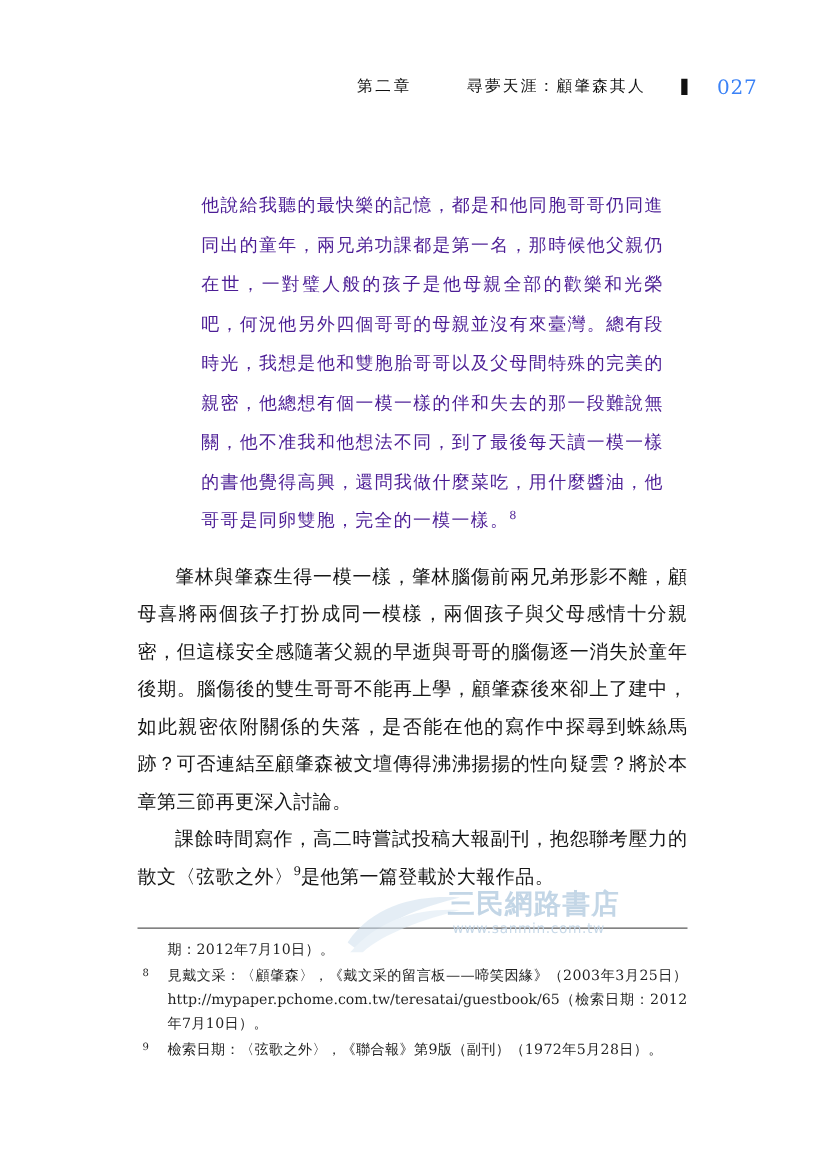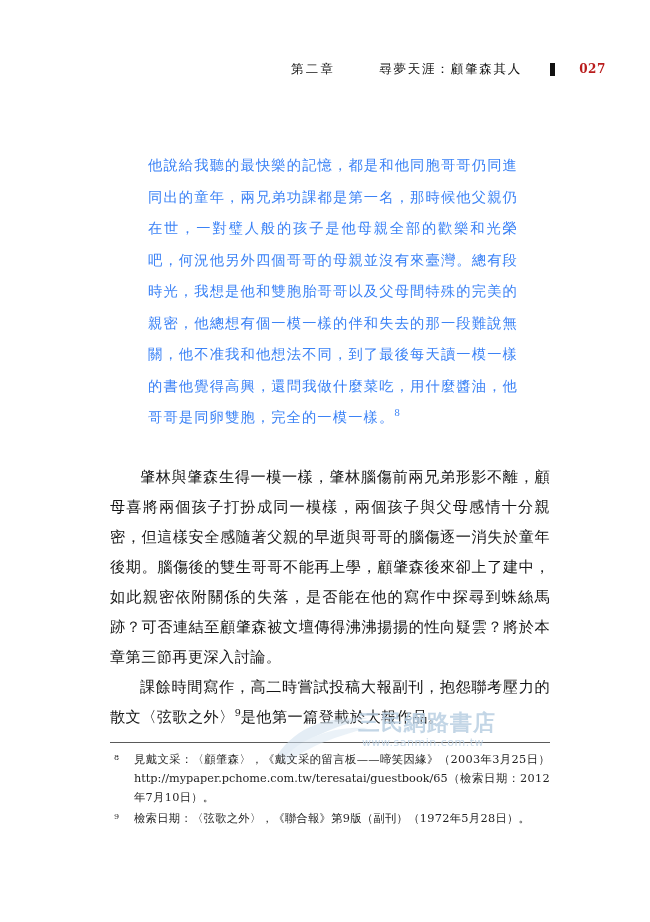--- a/index.html
+++ b/index.html
@@ -45,45 +45,44 @@
   .rh-bar {
     display: inline-block;
     width: 5px;
     height: 13px;
     background: #111111;
     margin: 0 8px 0 12px;
     vertical-align: middle;
   }
   .rh-pageno {
     font-family: "DejaVu Serif", "Liberation Serif", serif;
-    font-size: 12px;
+    font-size: 16px;
     letter-spacing: 0.6px;
-    color: #b91c1c;
-    font-weight: bold;
+    color: #3b82f6;
   }
 
   
   .content {
     position: absolute;
     left: 110px;
     top: 150px;
     width: 440px;
   }
 
   
   .blockquote {
-    margin: 0 0 0 38px;
+    margin: 0 0 0 51px;
     width: 370px;
     font-family: "DejaVu Serif", "Liberation Serif", serif;
     font-size: 14.3px;
     line-height: 31.5px;
     letter-spacing: 1.1px;
     text-align: justify;
     text-align-last: left;
-    color: #3b82f6;
+    color: #4c1d95;
   }
   .blockquote .fn {
     font-size: 9px;
     vertical-align: super;
     line-height: 0;
     letter-spacing: 0;
   }
 
   
   .para {
@@ -97,21 +96,21 @@
     text-align-last: left;
     color: #161616;
   }
   .para + .para { margin-top: 0px; }
   .para .fn {
     font-size: 9.5px;
     vertical-align: super;
     line-height: 0;
     letter-spacing: 0;
   }
-  .gap-before-para1 { margin-top: 28px; }
+  .gap-before-para1 { margin-top: 12px; }
   .gap-before-para2 { margin-top: 8px; }
 
   
   .footnote-zone {
     position: absolute;
     left: 110px;
     top: 742px;
     width: 440px;
   }
   .footnote-rule {
@@ -226,20 +225,21 @@
       <path d="M0 38 C22 6, 58 0, 90 2 C58 10, 26 22, 8 44 Z" fill="#cfe0ee"></path>
       <path d="M2 46 C26 18, 60 10, 90 12 C60 20, 30 30, 12 46 Z" fill="#dce9f3"></path>
     </svg>
     <div class="wm-text">三民網路書店</div>
     <div class="wm-url">www.sanmin.com.tw</div>
   </div>
 
   <div class="footnote-zone">
     <div class="footnote-rule"></div>
 
+    <div class="fn-cont">期：2012年7月10日）。</div>
 
     <div class="fn-item">
       <span class="fn-num">8</span><span>見戴文采：〈顧肇森〉，《戴文采的留言板——啼笑因緣》（2003年3月25日）</span><span class="fn-url">http://mypaper.pchome.com.tw/teresatai/guestbook/65</span><span>（檢索日期：2012年7月10日）。</span>
     </div>
 
     <div class="fn-item">
       <span class="fn-num">9</span><span>檢索日期：〈弦歌之外〉，《聯合報》第9版（副刊）（1972年5月28日）。</span>
     </div>
 
   </div>

